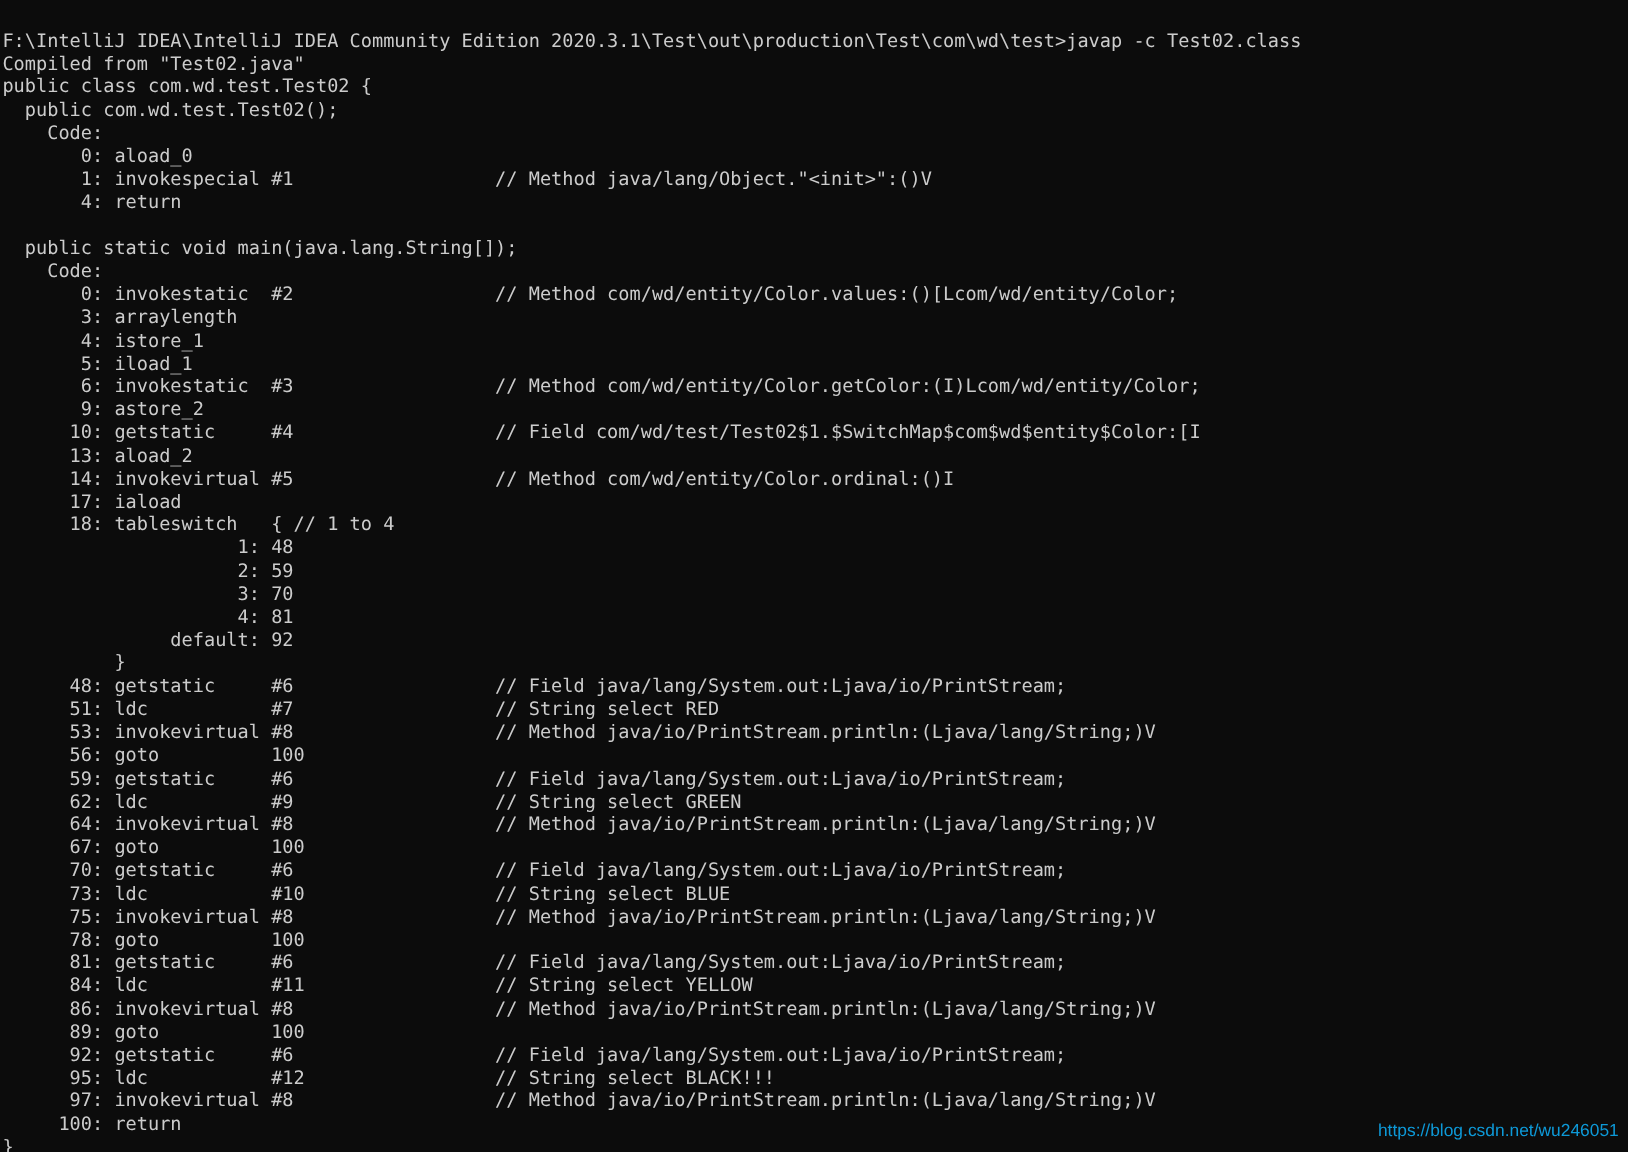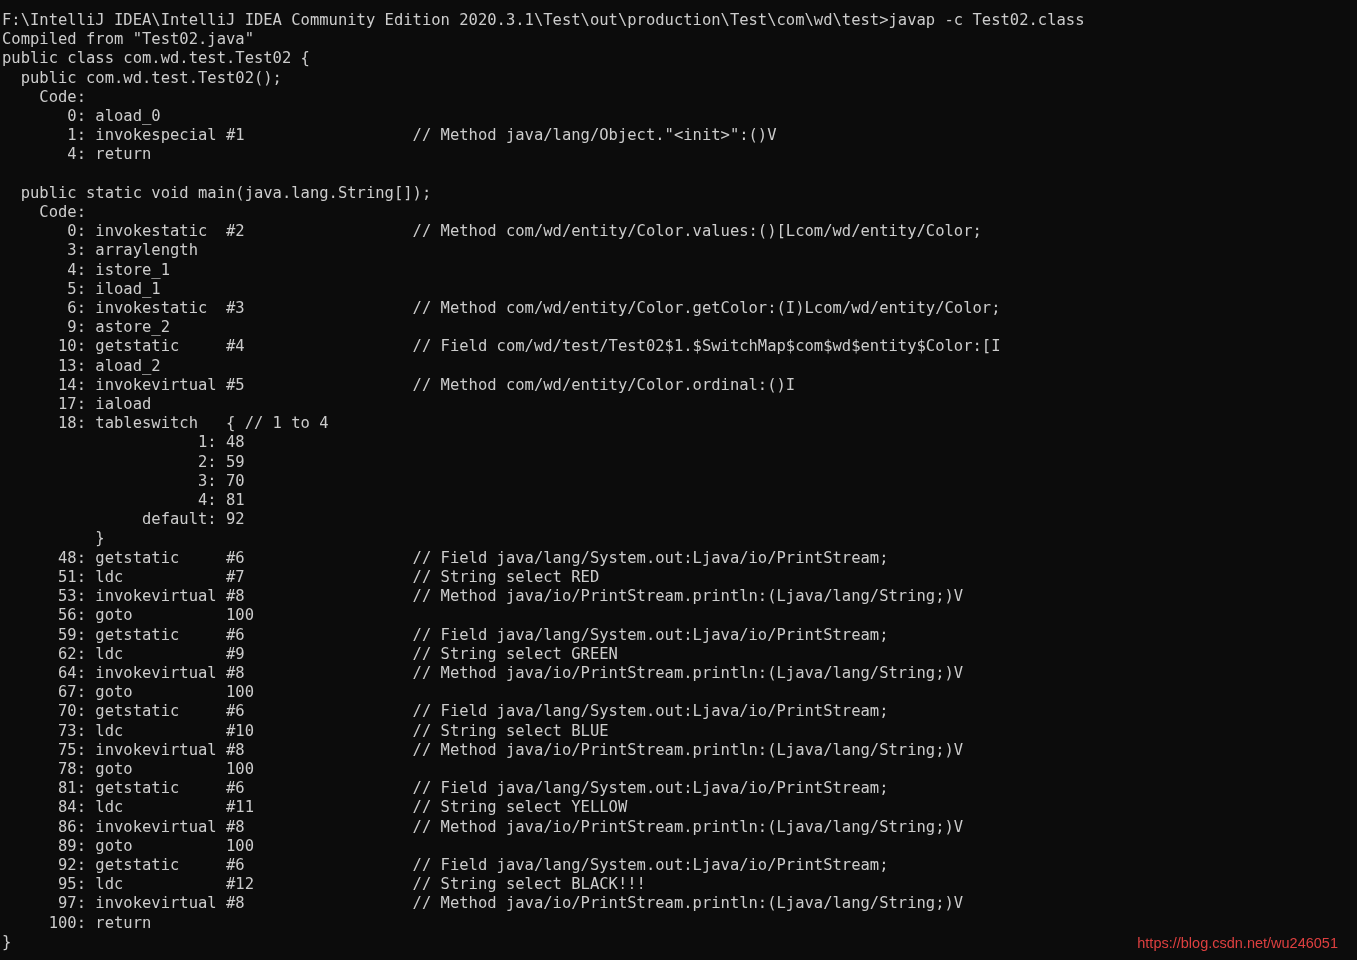--- a/index.html
+++ b/index.html
@@ -13,40 +13,40 @@
     height: 960px;
     overflow: hidden;
     font-family: "DejaVu Sans Mono", "Liberation Mono", monospace;
   }
   #terminal {
     position: relative;
     width: 1357px;
     height: 960px;
     background: #0c0c0c;
     box-sizing: border-box;
-    padding: 11px 0 0 2px;
+    padding: 25px 0 0 2px;
   }
   #console-output {
     margin: 0;
     padding: 0;
     color: #cccccc;
     font-family: "DejaVu Sans Mono", "Liberation Mono", monospace;
     font-size: 15.5px;
     line-height: 19.2px;
     letter-spacing: 0px;
     white-space: pre;
     font-weight: 400;
     -webkit-font-smoothing: antialiased;
     text-rendering: optimizeLegibility;
   }
   #watermark {
     position: absolute;
-    right: 19px;
+    right: 8px;
     bottom: 8px;
-    color: #ef4444;
+    color: #0ea5e9;
     font-family: "Liberation Sans", sans-serif;
     font-size: 14.5px;
     line-height: 18px;
     opacity: 0.92;
     white-space: pre;
   }
 </style>
 </head>
 <body>
 

